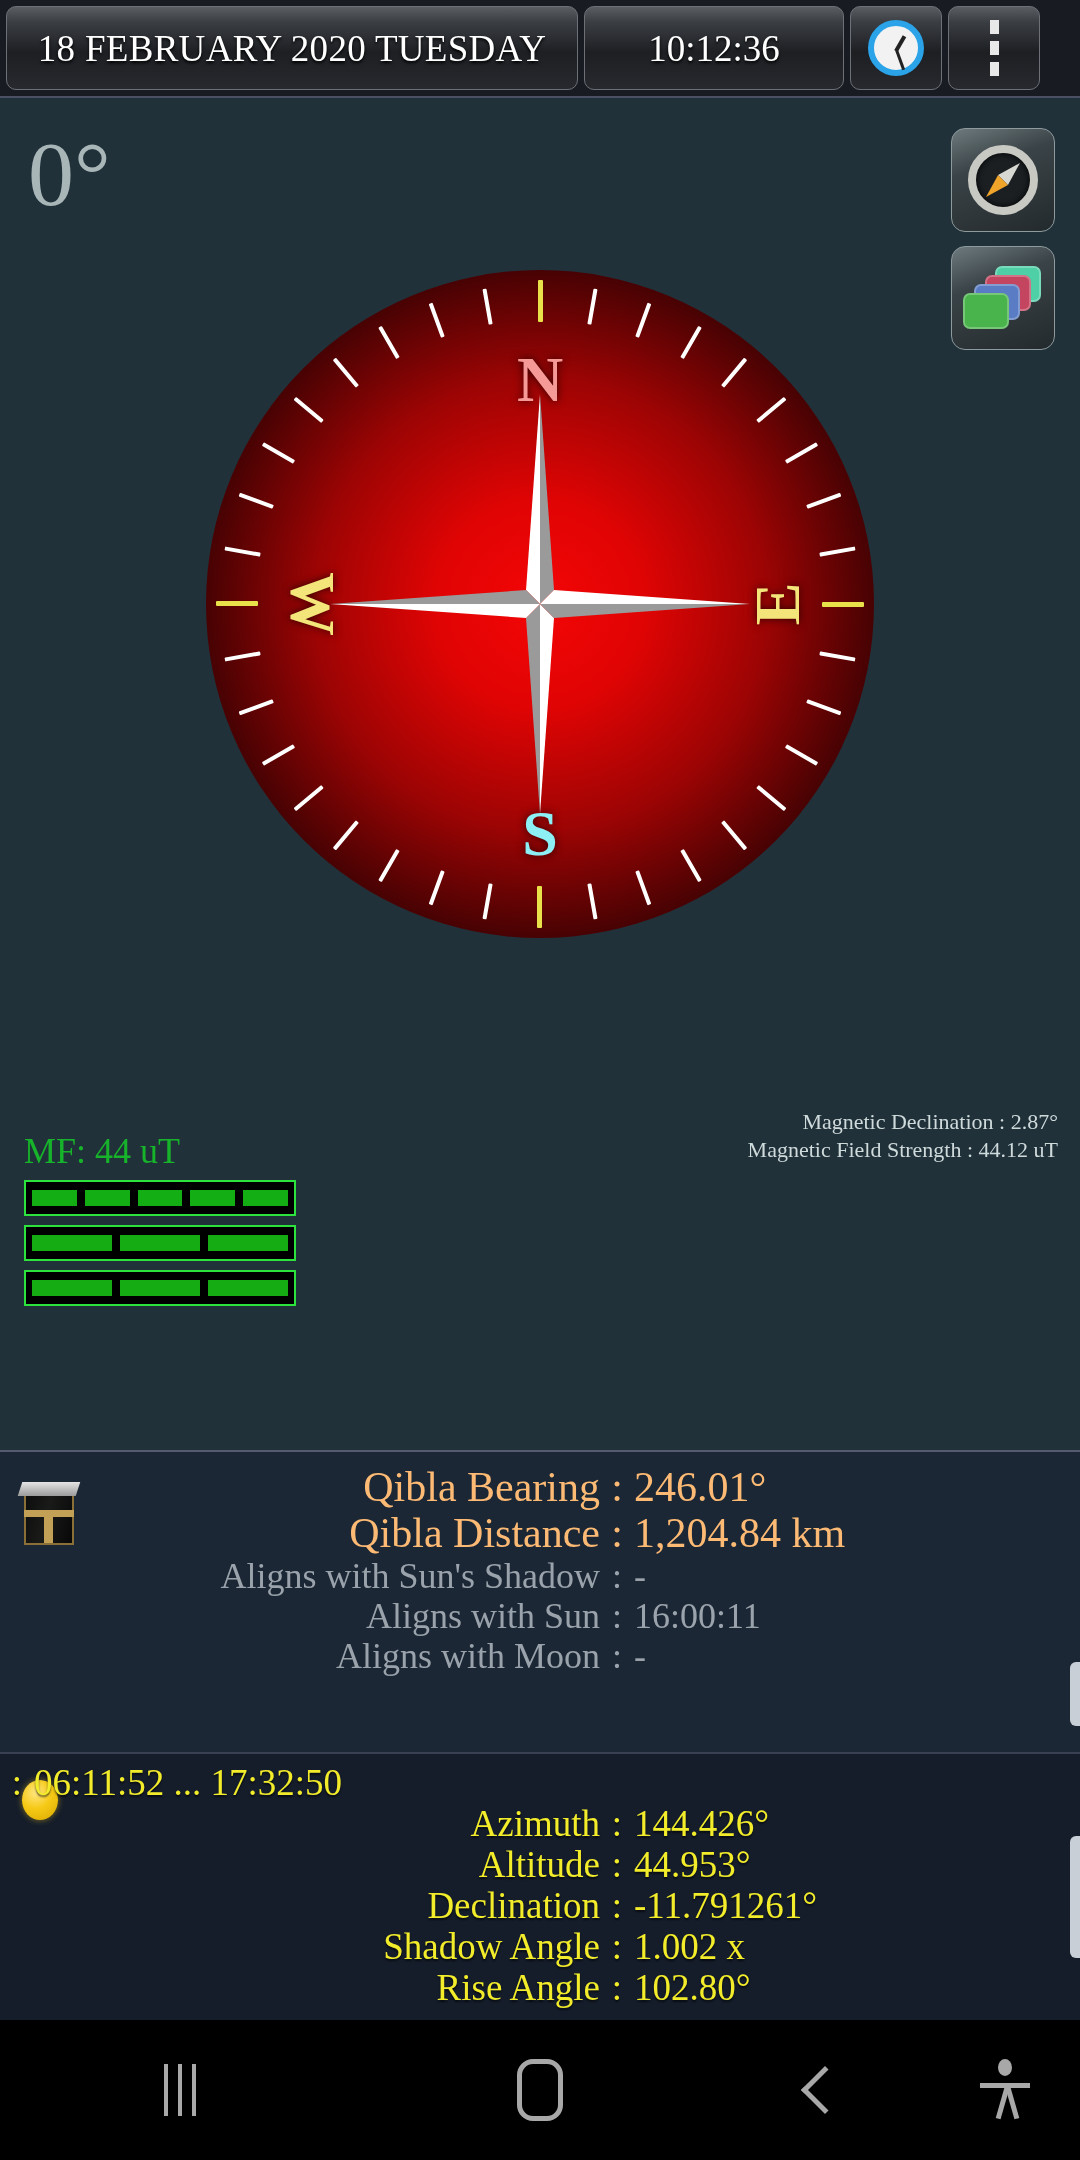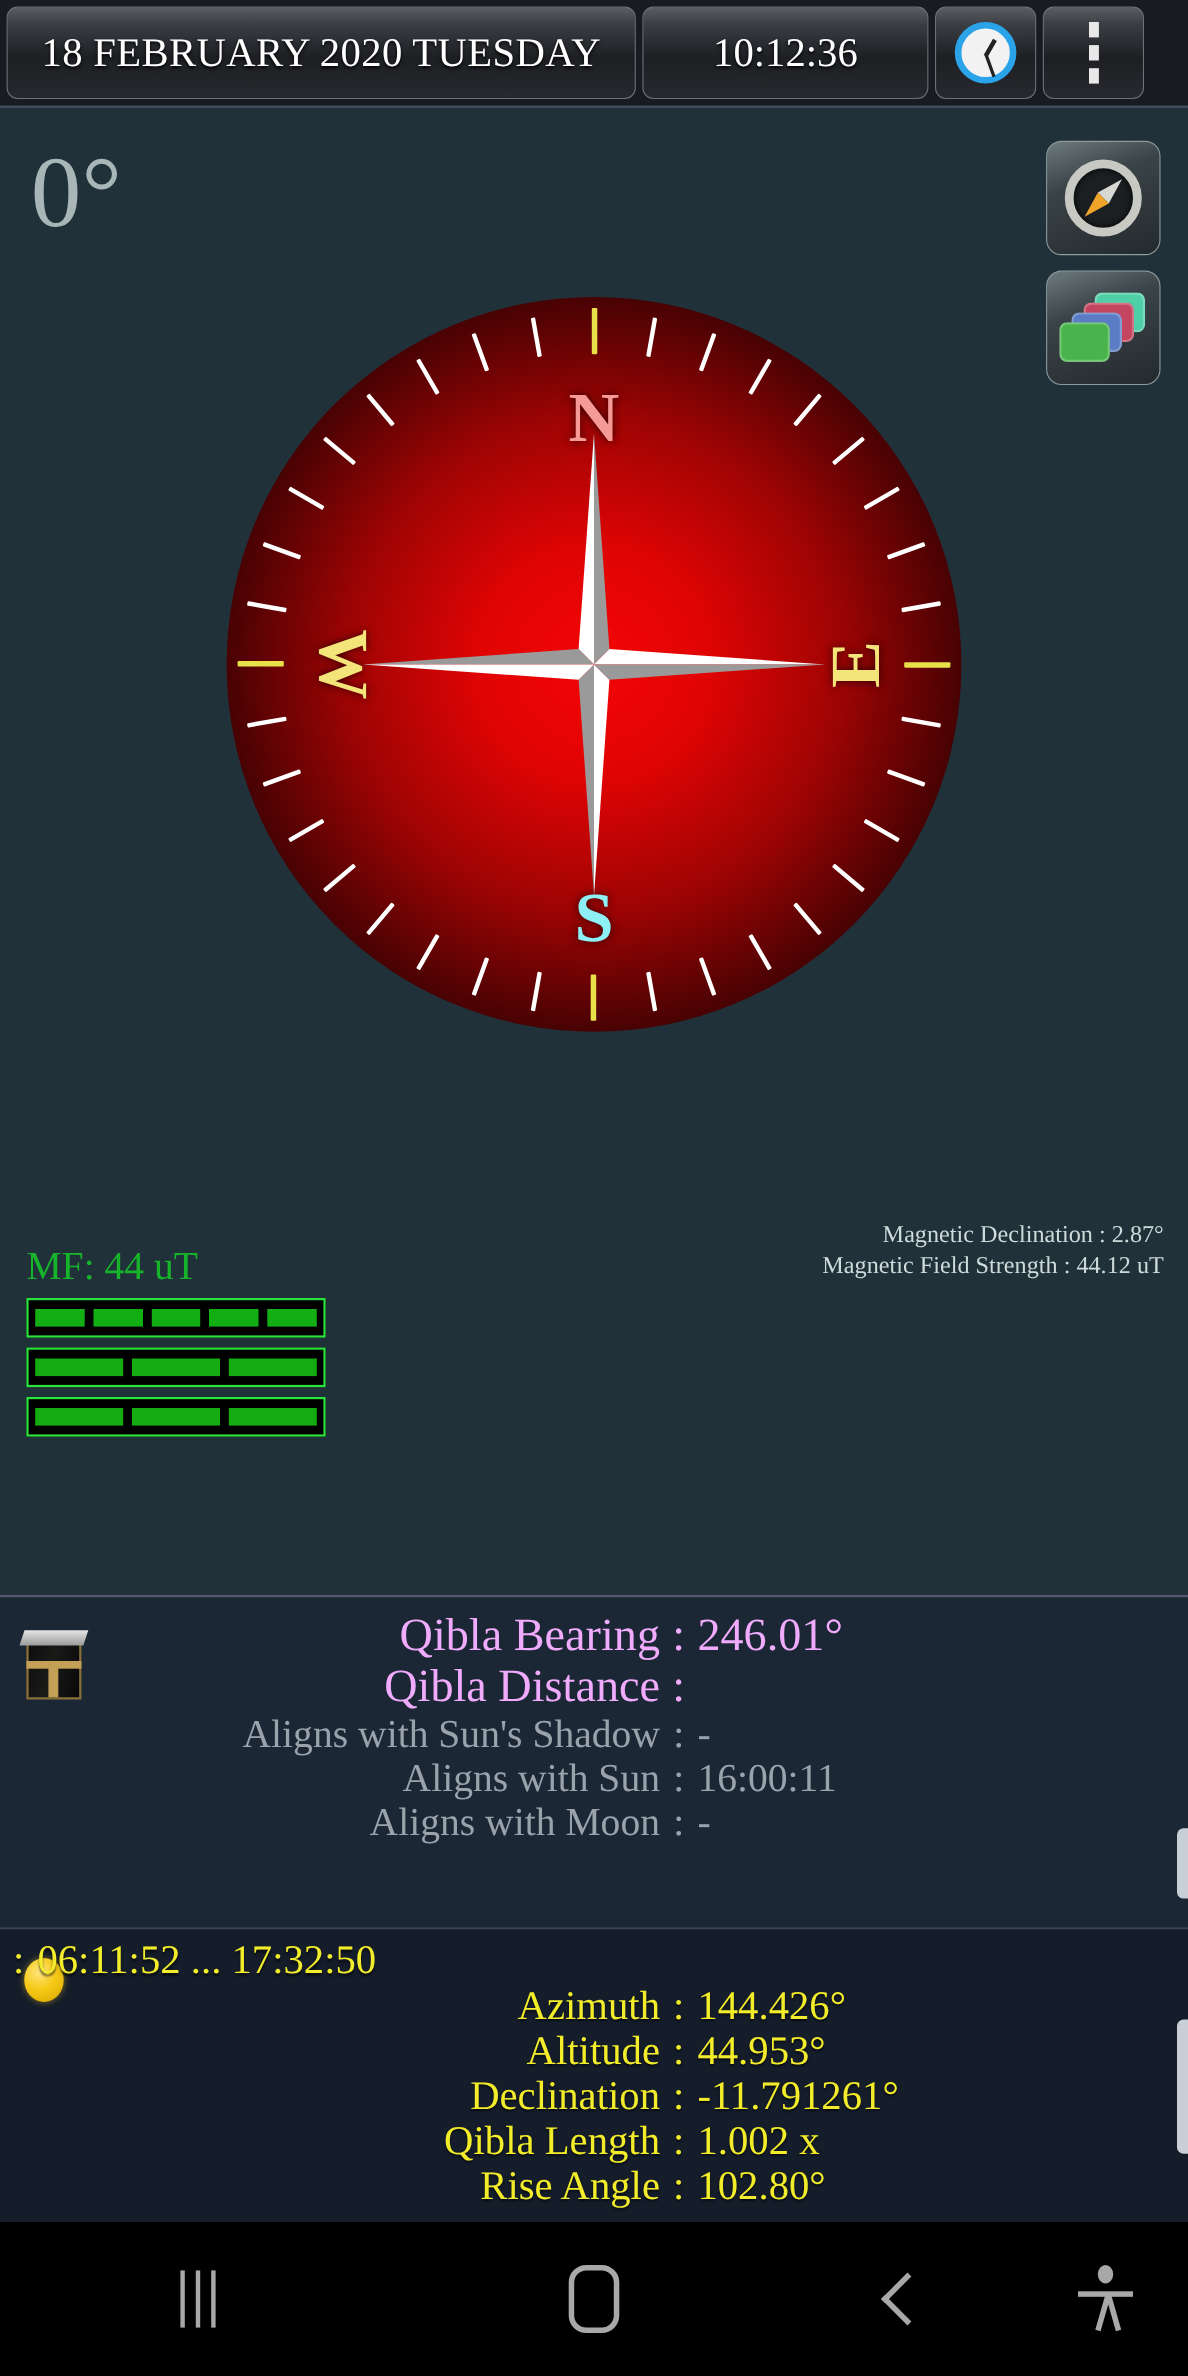--- a/index.html
+++ b/index.html
@@ -179,21 +179,21 @@
   .rowset { position:absolute; }
   .row { display:flex; align-items:baseline; line-height:1.0; }
   .row .lbl { text-align:right; }
   .row .col { width:34px; text-align:center; }
   .row .val { text-align:left; }
 
   #qibla-rows { left:0; top:14px; width:1080px; }
   #qibla-rows .row { margin-bottom:4px; }
   #qibla-rows .lbl { width:600px; }
   #qibla-rows .val { width:420px; }
-  .q-bright .lbl, .q-bright .col, .q-bright .val { color:#f0abfc; }
+  .q-bright .lbl, .q-bright .col, .q-bright .val { color:#fdba74; }
   .q-dim .lbl, .q-dim .col, .q-dim .val { color:#9aa3ac; }
   .q-big .lbl  { font-size:42px; }
   .q-big .col  { font-size:42px; }
   .q-big .val  { font-size:42px; }
   .q-sm .lbl { font-size:36px;padding-left:31px; }
   .q-sm .col { font-size:36px; }
   .q-sm .val { font-size:36px; }
 
   
   #sun-panel {
@@ -386,20 +386,21 @@
   </div>
   <div class="rowset" id="qibla-rows">
       <div class="row q-bright q-big">
         <div class="lbl">Qibla Bearing</div>
         <div class="col">:</div>
         <div class="val">246.01°</div>
       </div>
       <div class="row q-bright q-big">
         <div class="lbl">Qibla Distance</div>
         <div class="col">:</div>
+        <div class="val">1,204.84 km</div>
       </div>
       <div class="row q-dim q-sm">
         <div class="lbl">Aligns with Sun's Shadow</div>
         <div class="col">:</div>
         <div class="val">-</div>
       </div>
       <div class="row q-dim q-sm">
         <div class="lbl">Aligns with Sun</div>
         <div class="col">:</div>
         <div class="val">16:00:11</div>
@@ -428,21 +429,21 @@
         <div class="lbl">Altitude</div>
         <div class="col">:</div>
         <div class="val">44.953°</div>
       </div>
       <div class="row ">
         <div class="lbl">Declination</div>
         <div class="col">:</div>
         <div class="val">-11.791261°</div>
       </div>
       <div class="row ">
-        <div class="lbl">Qibla Length</div>
+        <div class="lbl">Shadow Angle</div>
         <div class="col">:</div>
         <div class="val">1.002 x</div>
       </div>
       <div class="row ">
         <div class="lbl">Rise Angle</div>
         <div class="col">:</div>
         <div class="val">102.80°</div>
       </div>
     </div>
 </div>

